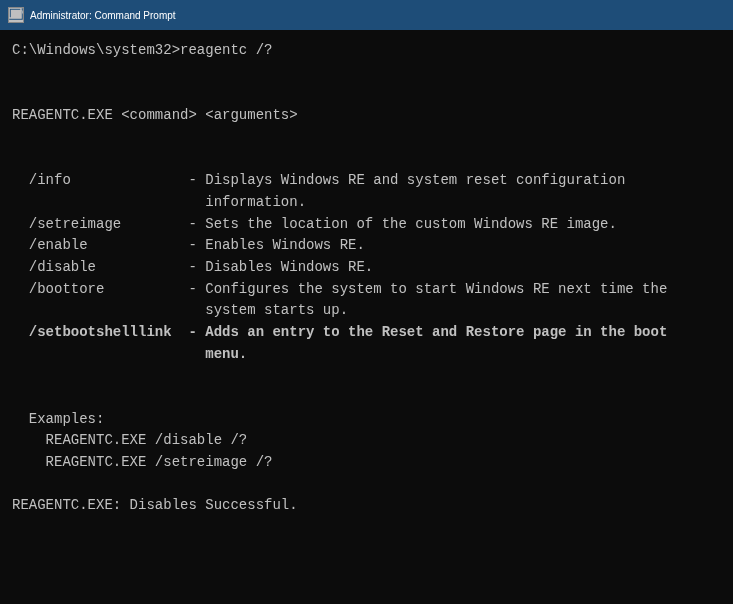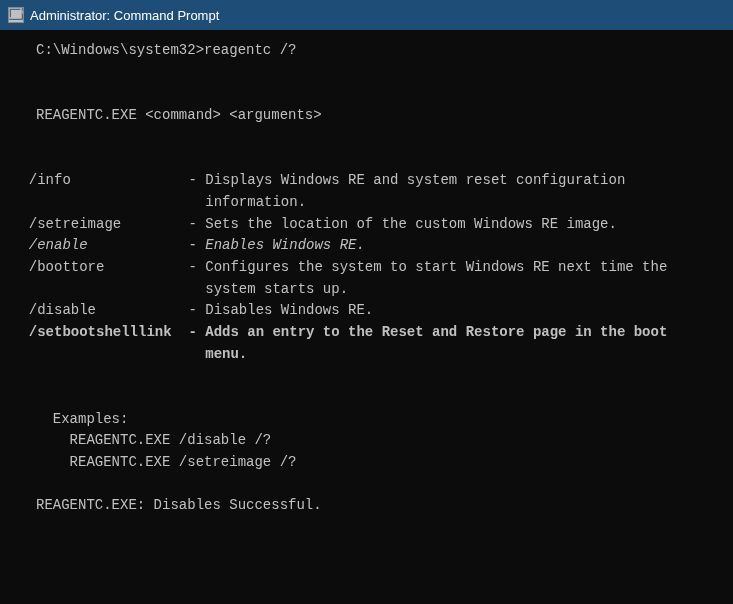--- a/index.html
+++ b/index.html
@@ -36,32 +36,31 @@
       justify-content: center;
       font-size: 10px;
       color: #1e4d78;
       font-weight: bold;
       border: 1px solid #888;
     }
 
     .title-bar-text {
       color: #ffffff;
       font-family: 'Segoe UI', Arial, sans-serif;
-      font-size: 13px;
+      font-size: 10px;
     }
 
     .terminal-body {
       padding: 10px 12px;
       line-height: 1.55;
     }
 
     .line {
       white-space: pre;
       display: block;
-      margin-left: 24px;
     }
 
     .empty-line {
       height: 1.55em;
       display: block;
     }
   </style>
 </head>
 <body>
 
@@ -84,24 +83,24 @@
   <span class="empty-line"></span>
 
   <span class="line">REAGENTC.EXE &lt;command&gt; &lt;arguments&gt;</span>
   <span class="empty-line"></span>
 
   <span class="empty-line"></span>
 
   <div style="white-space: pre; line-height: 1.55;">  /info              - Displays Windows RE and system reset configuration
                        information.</div>
   <div style="white-space: pre; line-height: 1.55;">  /setreimage        - Sets the location of the custom Windows RE image.</div>
-  <div style="white-space: pre; line-height: 1.55; font-style: italic;">  /enable            - Enables Windows RE.</div>
+  <div style="white-space: pre; line-height: 1.55;">  /enable            - Enables Windows RE.</div>
+  <div style="white-space: pre; line-height: 1.55;">  /disable           - Disables Windows RE.</div>
   <div style="white-space: pre; line-height: 1.55;">  /boottore          - Configures the system to start Windows RE next time the
                        system starts up.</div>
-  <div style="white-space: pre; line-height: 1.55;">  /disable           - Disables Windows RE.</div>
   <div style="white-space: pre; line-height: 1.55; font-weight: bold;">  /setbootshelllink  - Adds an entry to the Reset and Restore page in the boot
                        menu.</div>
 
   <span class="empty-line"></span>
 
 
   <span class="empty-line"></span>
 
   <span class="line">  Examples:</span>
   <span class="line">    REAGENTC.EXE /disable /?</span>

